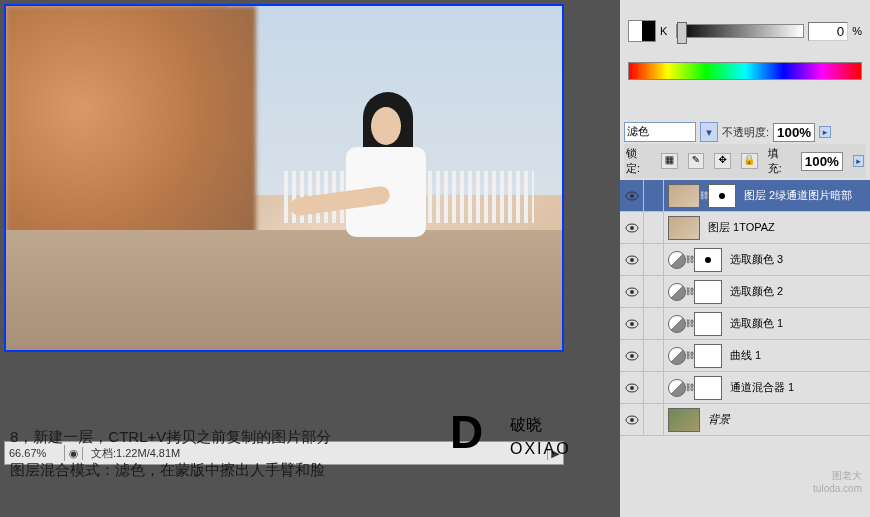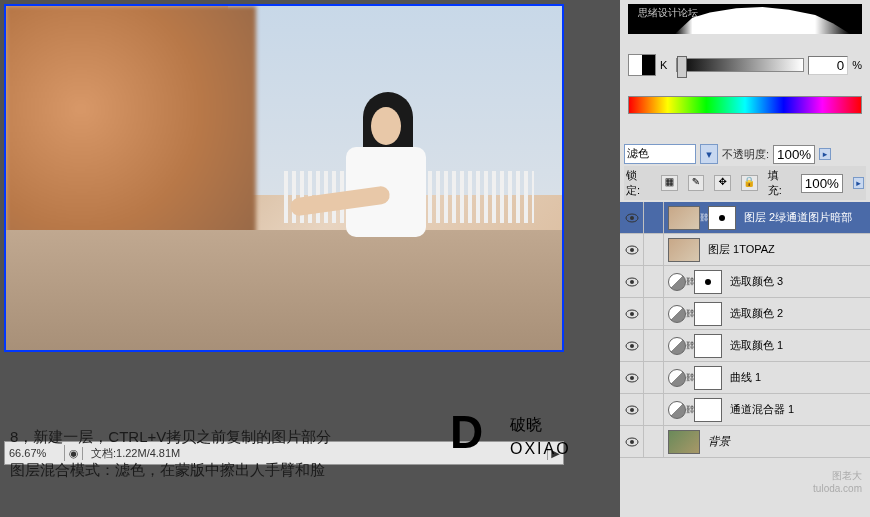--- a/index.html
+++ b/index.html
@@ -38,25 +38,25 @@
 
 .k-row { display:flex; align-items:center; margin:20px 8px 8px; gap:4px; font-size:11px; }
 .swatch-pair { width:28px; height:22px; background:linear-gradient(90deg,#fff 0 50%,#000 50% 100%); border:1px solid #888; }
 .k-label { width:12px; }
 .k-slider { flex:1; height:14px; background:linear-gradient(90deg,#000 0%,#fff 100%); border:1px solid #888; position:relative; }
 .k-slider::after { content:''; position:absolute; left:0; top:-3px; width:8px; height:20px; background:#ccc; border:1px solid #666; }
 .k-input { width:40px; border:1px inset #ccc; text-align:right; padding:1px 3px; }
 
 .spectrum { height:18px; margin:20px 8px 8px; background:linear-gradient(90deg,#f00,#ff0,#0f0,#0ff,#00f,#f0f,#f00); border:1px solid #888; }
 
-.layer-header { display:flex; align-items:center; margin:30px 4px 2px; font-size:11px; gap:4px; }
+.layer-header { display:flex; align-items:center; margin:42px 4px 2px; font-size:11px; gap:4px; }
 .blend-select { border:1px solid #7a9ac8; background:#fff; padding:1px 2px; width:72px; height:20px; }
 .blend-arrow { width:18px; height:20px; background:#c8d8f0; border:1px solid #7a9ac8; text-align:center; line-height:18px; color:#2050a0; }
 .layer-header span { color:#333; }
-.pct-input { width:42px; border:1px solid #888; padding:1px 3px; text-align:left; }
+.pct-input { width:42px; border:1px solid #888; padding:1px 3px; text-align:left;font-weight:bold; }
 .pct-arrow { width:12px; background:#c8d8f0; border:1px solid #7a9ac8; text-align:center; font-size:9px; color:#2050a0; }
 
 .lock-row { display:flex; align-items:center; margin:2px 4px; font-size:11px; gap:10px; background:#d8d8d8; padding:2px; }
 .lock-row .lbl { margin-right:2px; }
 .lock-icon { width:18px; height:16px; border:1px solid #aaa; background:#e8e8e8; text-align:center; font-size:10px; }
 
 .layers-list { margin:2px 0 0; }
 .layer-row { display:flex; align-items:center; height:32px; background:#e0e0e0; border-bottom:1px solid #c0c0c0; font-size:11px; }
 .layer-row.sel { background:#4a6aa8; color:#fff; }
 .eye { width:24px; text-align:center; border-right:1px solid #c0c0c0; height:100%; display:flex; align-items:center; justify-content:center; }
@@ -102,24 +102,20 @@
 <div class="bottom-text">
   <div class="line1">8，新建一层，CTRL+V拷贝之前复制的图片部分</div>
   <div class="line2">图层混合模式：滤色，在蒙版中擦出人手臂和脸</div>
 </div>
 <div class="logo"><span class="big">D</span></div>
 <div class="logo-sub">破晓</div>
 <div class="logo-sub2">OXIAO</div>
 
 <div class="right-panel">
 
-  <div class="histogram">
-    <div class="histo-label">思绪设计论坛</div>
-    <div class="histo-curve"></div>
-  </div>
 
   <div class="k-row">
     <div class="swatch-pair"></div>
     <span class="k-label">K</span>
     <div class="k-slider"></div>
     <input class="k-input" value="0" style="">
     <span>%</span>
   </div>
 
   <div class="spectrum"></div>

